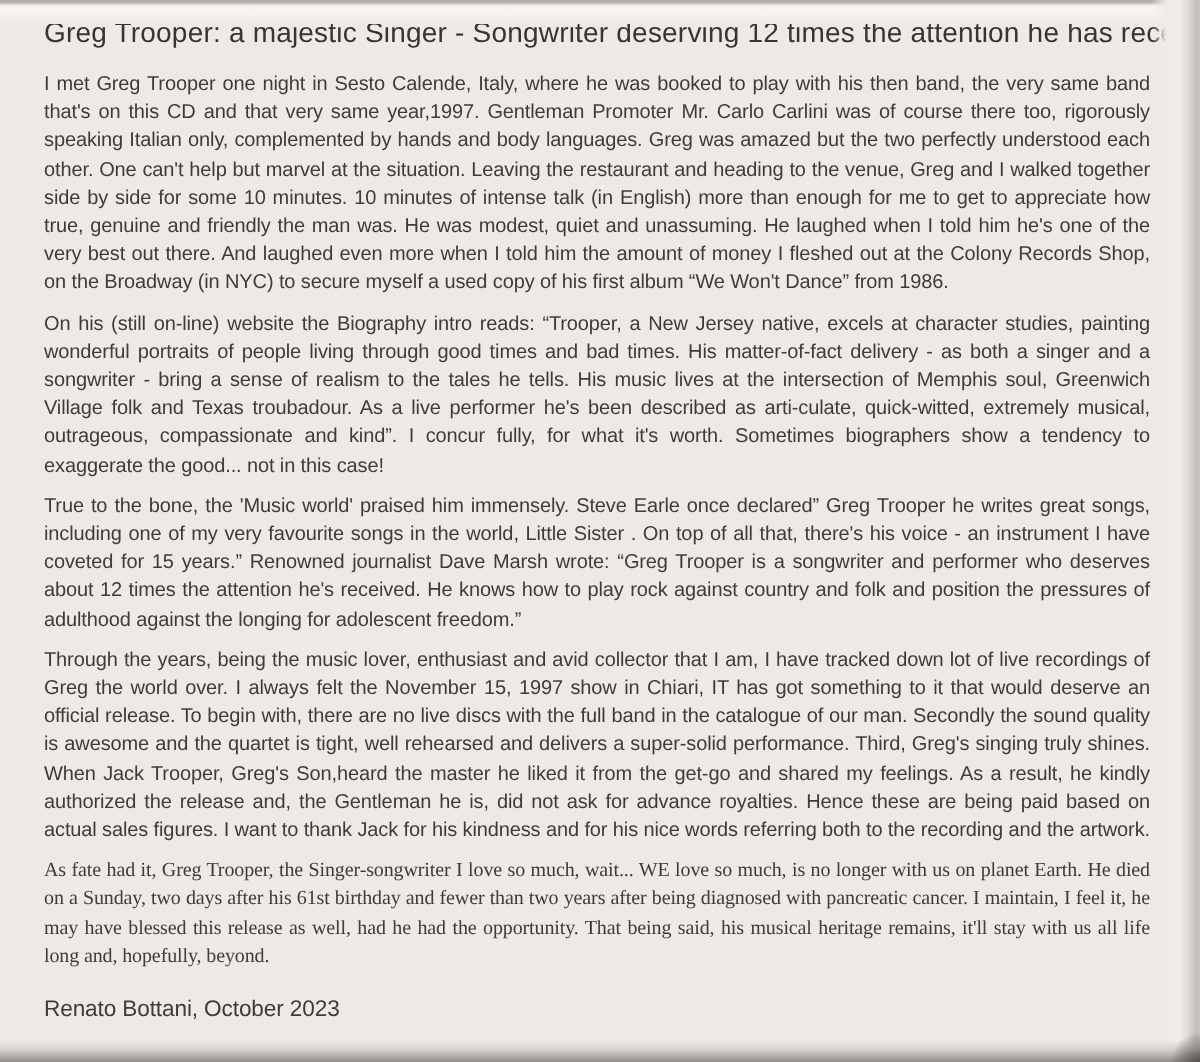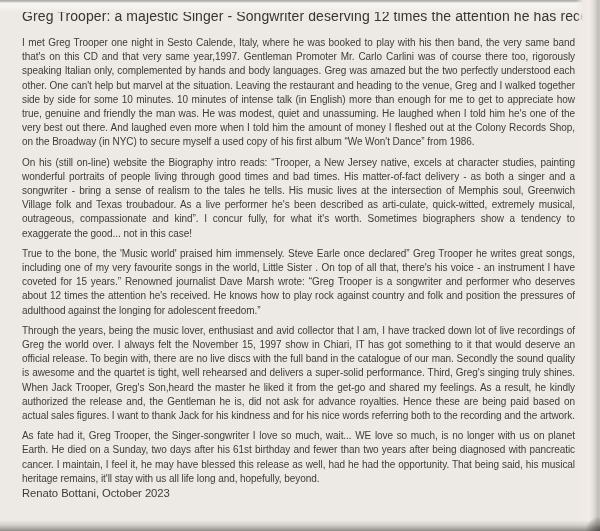--- a/index.html
+++ b/index.html
@@ -56,21 +56,22 @@
   }
   .para {
     margin: 0 0 6px 0;
     font-size: 10px;
     line-height: 14.2px;
     text-align: justify;
     letter-spacing: -0.06px;
     color: #3e3b38;
   }
   .para.last {
-    margin-bottom: 0;
+    margin-bottom: 12px;
+    font-family: Liberation Serif, serif;
   }
   .sig {
     font-size: 11.3px;
     line-height: 14.2px;
     letter-spacing: -0.06px;
     color: #3e3b38;
   }
 </style>
 </head>
 <body>

